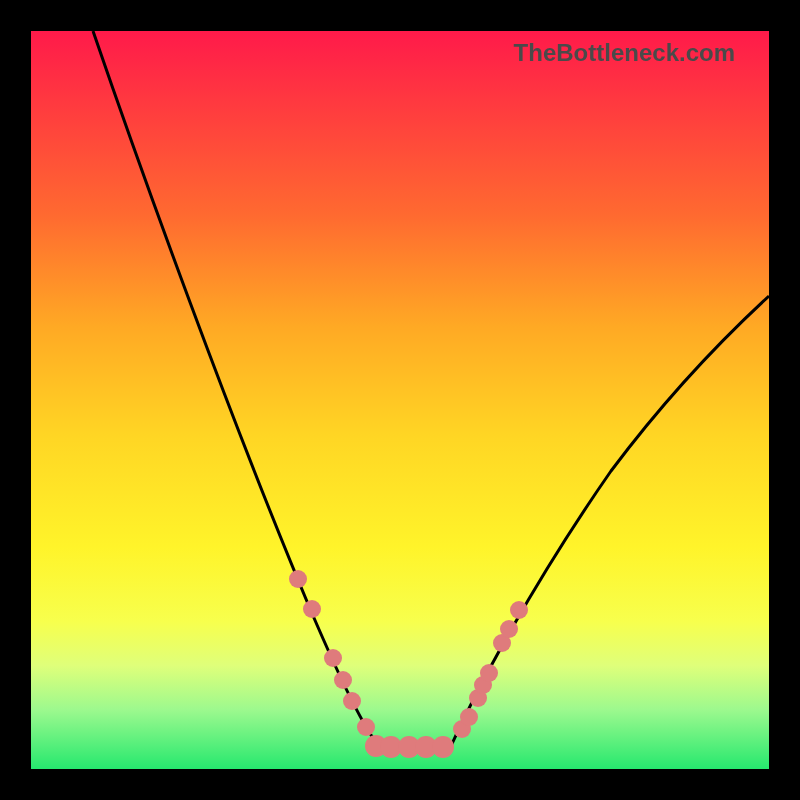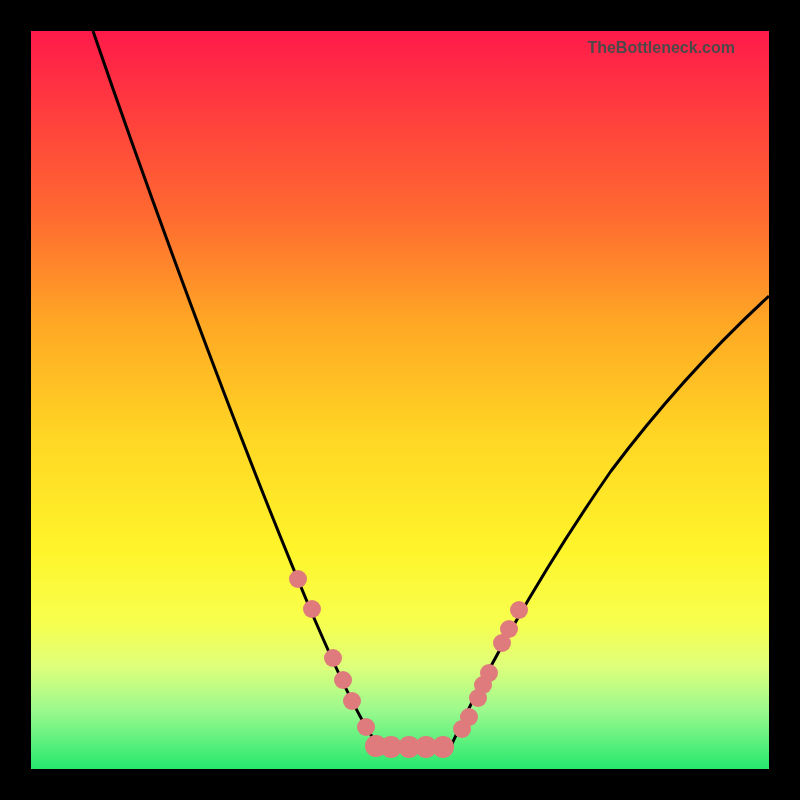--- a/index.html
+++ b/index.html
@@ -32,21 +32,21 @@
       #f7ff4d 80%,
       #dfff7a 86%,
       #9cf98e 92%,
       #26e86e 100%
     );
   }
   .credit {
     position: absolute;
     top: 8px;
     right: 34px;
-    font-size: 16px;
+    font-size: 24px;
     font-weight: 600;
     color: #4a4a4a;
   }
   svg.curve {
     position: absolute;
     left: 0;
     top: 0;
   }
   .marker {
     position: absolute;

